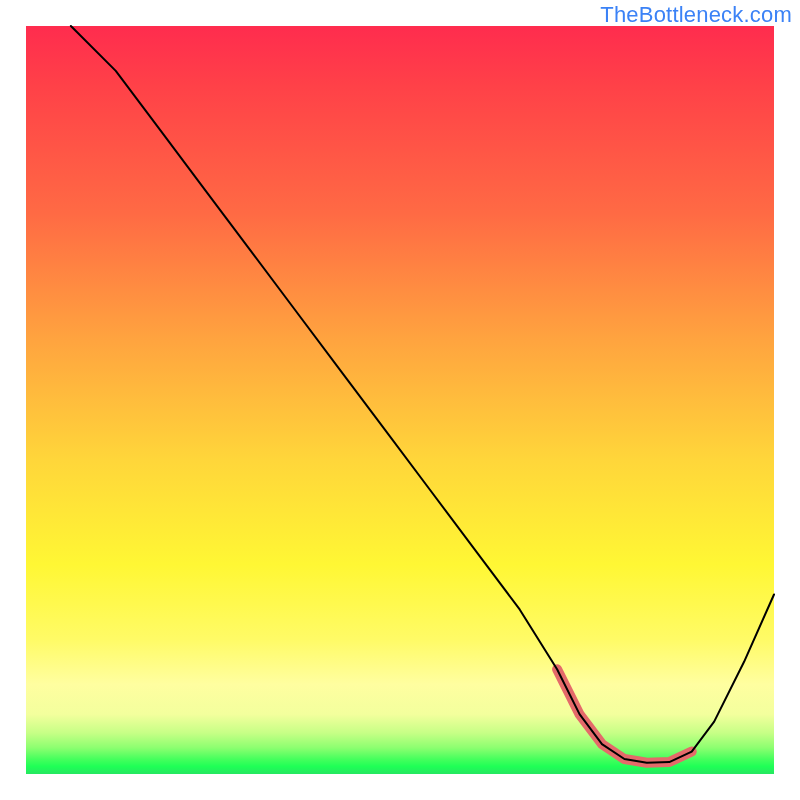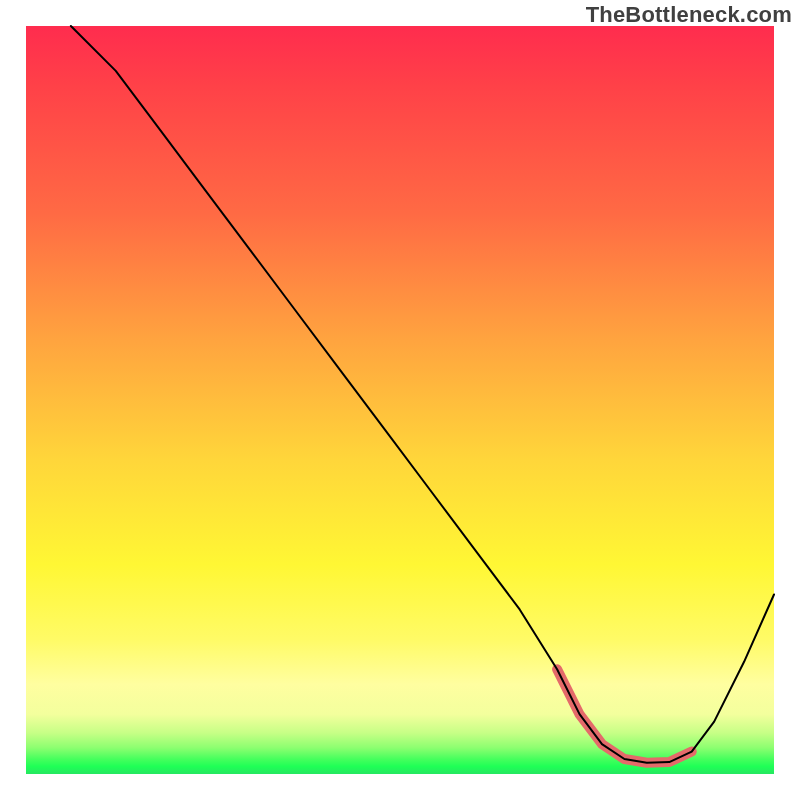--- a/index.html
+++ b/index.html
@@ -13,23 +13,23 @@
   }
   .canvas {
     position: relative;
     width: 800px;
     height: 800px;
   }
   .watermark {
     position: absolute;
     top: 2px;
     right: 8px;
-    color: #404040;
+    color: #3b82f6;
     font-size: 22px;
-    font-weight: 700;
+    font-weight: 400;
     letter-spacing: 0.2px;
   }
   .plot-area {
     position: absolute;
     left: 26px;
     top: 26px;
     width: 748px;
     height: 748px;
   }
   

